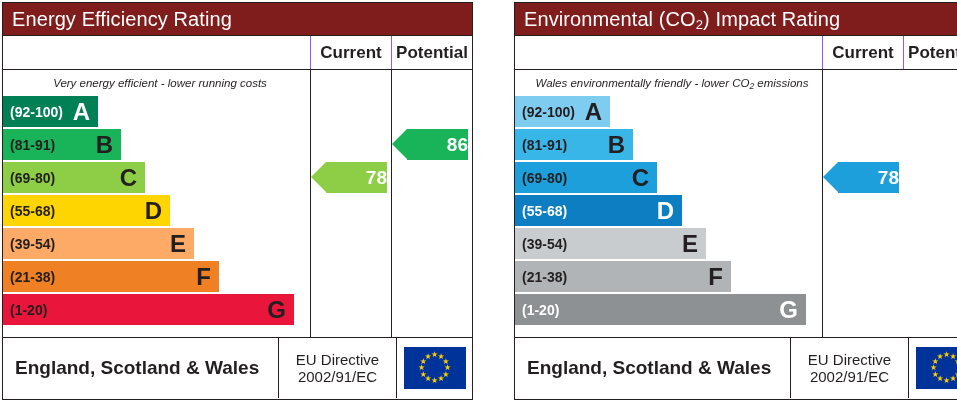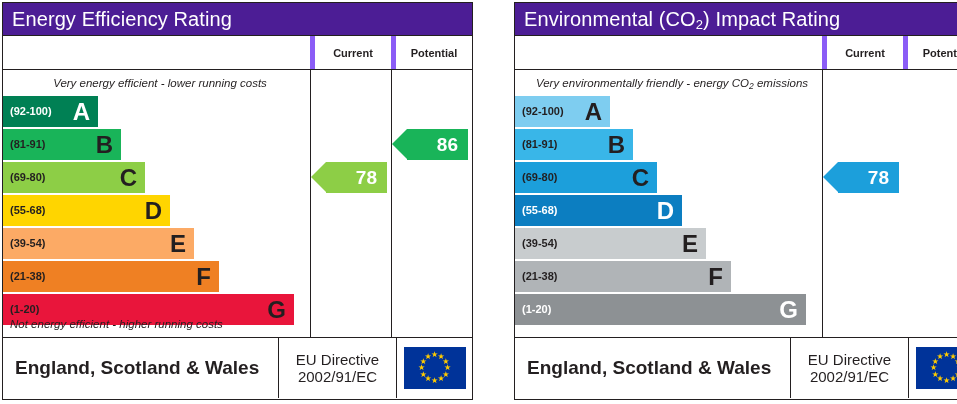--- a/index.html
+++ b/index.html
@@ -26,21 +26,21 @@
     border: 1px solid #231f20;
     box-sizing: border-box;
     background: #ffffff;
   }
   .epc.left  { left: 2px; }
   .epc.right { left: 514px; }
 
   
   .title-bar {
     height: 33px;
-    background: #4c1d95;
+    background: #7f1d1d;
     color: #ffffff;
     display: flex;
     align-items: center;
     padding-left: 9px;
     box-sizing: border-box;
     border-bottom: 1px solid #231f20;
   }
   .title-bar .title-text {
     font-size: 20px;
     font-weight: 400;
@@ -57,25 +57,25 @@
   
   .head-row {
     display: flex;
     height: 34px;
     border-bottom: 1px solid #231f20;
     box-sizing: border-box;
   }
   .head-blank { flex: 0 0 307px; }
   .head-cell {
     flex: 0 0 81px;
-    border-left: 5px solid #8b5cf6;
+    border-left: 1px solid #8b5cf6;
     display: flex;
     align-items: center;
     justify-content: center;
-    font-size: 11px;
+    font-size: 17px;
     font-weight: bold;
     color: #231f20;
     box-sizing: border-box;
   }
   .head-cell.potential { flex: 1 1 auto; }
 
   
   .body-row {
     display: flex;
     height: 267px;
@@ -122,21 +122,21 @@
   }
   .band {
     position: relative;
     height: 31px;
     margin-bottom: 2px;
     display: flex;
     align-items: center;
     color: #231f20;
   }
   .band .range {
-    font-size: 11px;
+    font-size: 14px;
     font-weight: bold;
     padding-left: 7px;
     line-height: 1;
     z-index: 2;
   }
   .band .letter {
     position: absolute;
     right: 8px;
     top: 50%;
     transform: translateY(-50%);
@@ -152,21 +152,20 @@
   .rating {
     position: absolute;
     height: 31px;
     display: flex;
     align-items: center;
     justify-content: flex-end;
     color: #ffffff;
     font-size: 19px;
     font-weight: bold;
     box-sizing: border-box;
-    padding-right: 10px;
   }
   .rating .tip {
     position: absolute;
     left: -15px;
     top: 0;
     width: 0;
     height: 0;
     border-top: 15.5px solid transparent;
     border-bottom: 15.5px solid transparent;
   }
@@ -270,21 +269,20 @@
           <div class="band" style="width:216px;background:#ef8023;">
             <span class="range">(21-38)</span>
             <span class="letter">F</span>
           </div>
           <div class="band" style="width:291px;background:#e9153b;">
             <span class="range">(1-20)</span>
             <span class="letter">G</span>
           </div>
         </div>
 
-        <div class="note bottom">Not energy efficient - higher running costs</div>
       </div>
 
       <div class="arrow-col">
         <div class="rating" style="top:92px; left:15px; right:4px; background:#8dce46;">
           <span class="tip" style="border-right:15px solid #8dce46;"></span>
           <span>78</span>
         </div>
       </div>
 
       <div class="arrow-col potential">
@@ -328,21 +326,21 @@
 
     <div class="head-row">
       <div class="head-blank"></div>
       <div class="head-cell current">Current</div>
       <div class="head-cell potential">Potential</div>
     </div>
 
     <div class="body-row">
 
       <div class="bands-col">
-        <div class="note top"><span>Very environmentally friendly - energy CO</span><sub>2</sub><span> emissions</span></div>
+        <div class="note top"><span>Wales environmentally friendly - lower CO</span><sub>2</sub><span> emissions</span></div>
 
         <div class="bands">
           <div class="band" style="width:95px;background:#7ecdf0;">
             <span class="range">(92-100)</span>
             <span class="letter">A</span>
           </div>
           <div class="band" style="width:118px;background:#39b6e8;">
             <span class="range">(81-91)</span>
             <span class="letter">B</span>
           </div>

